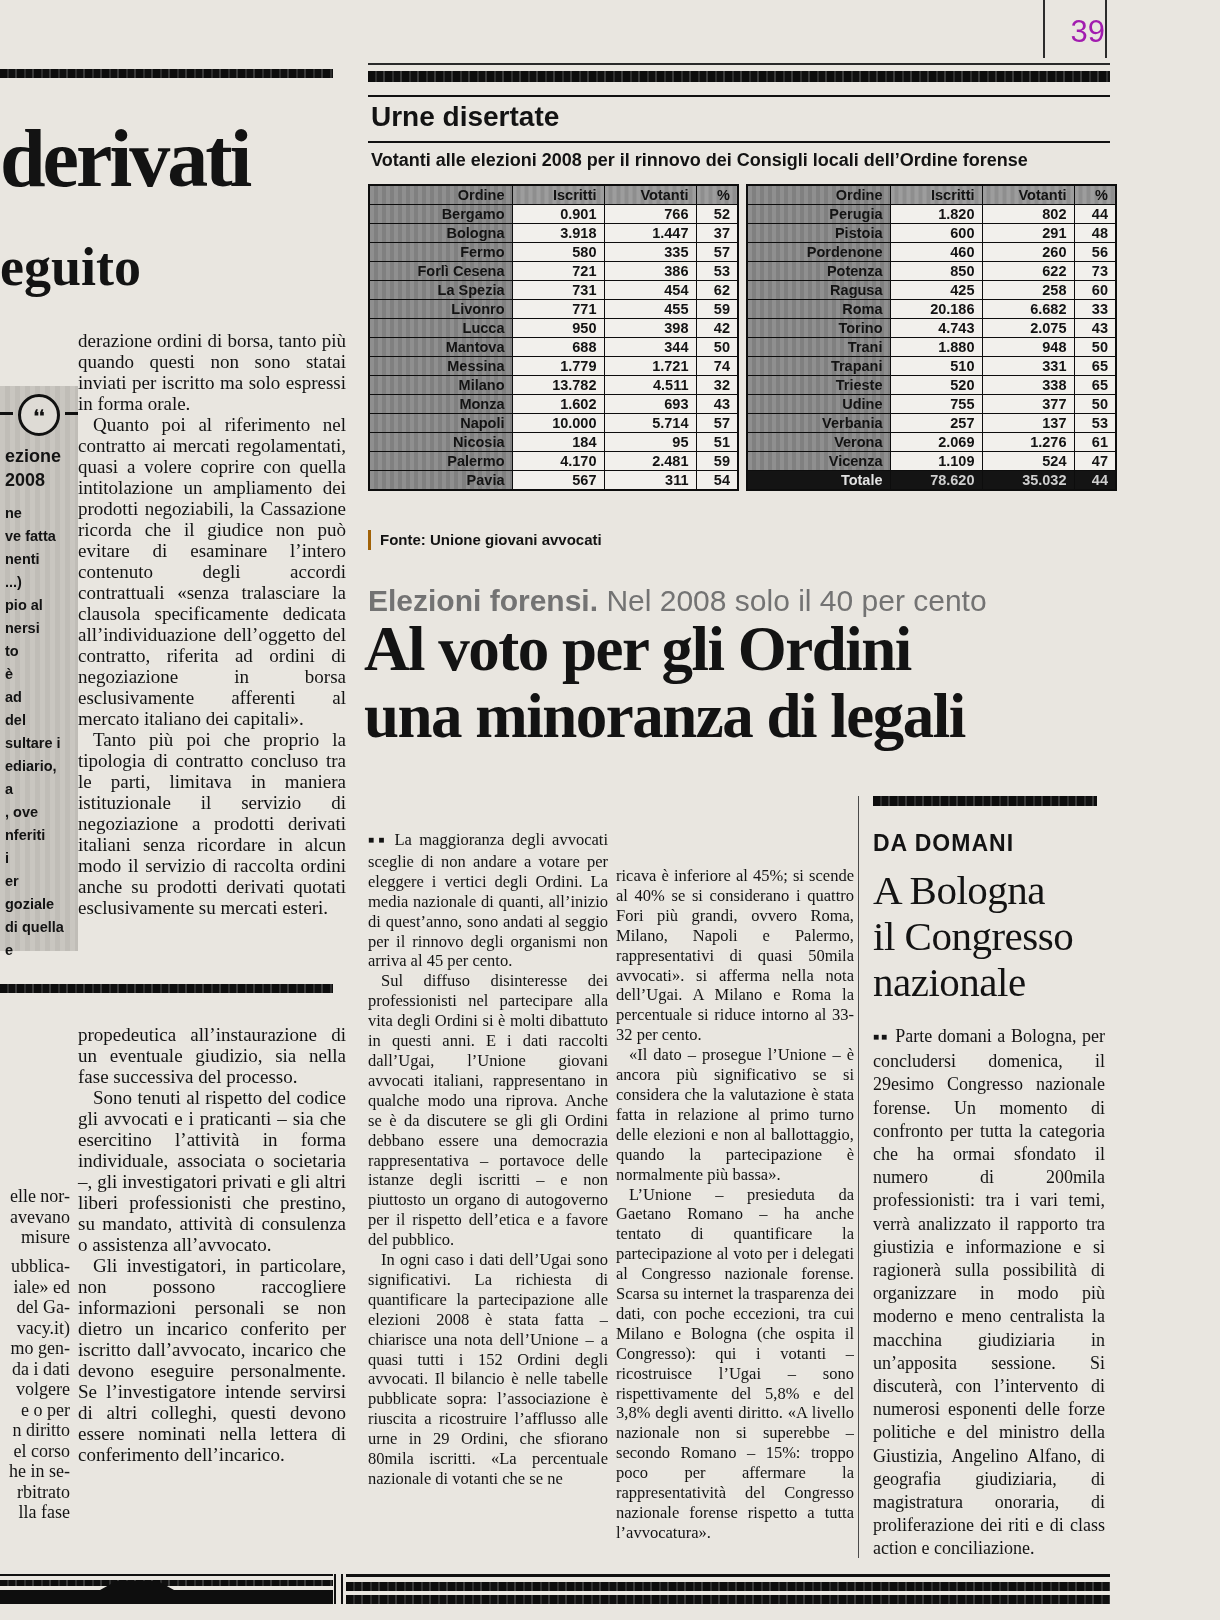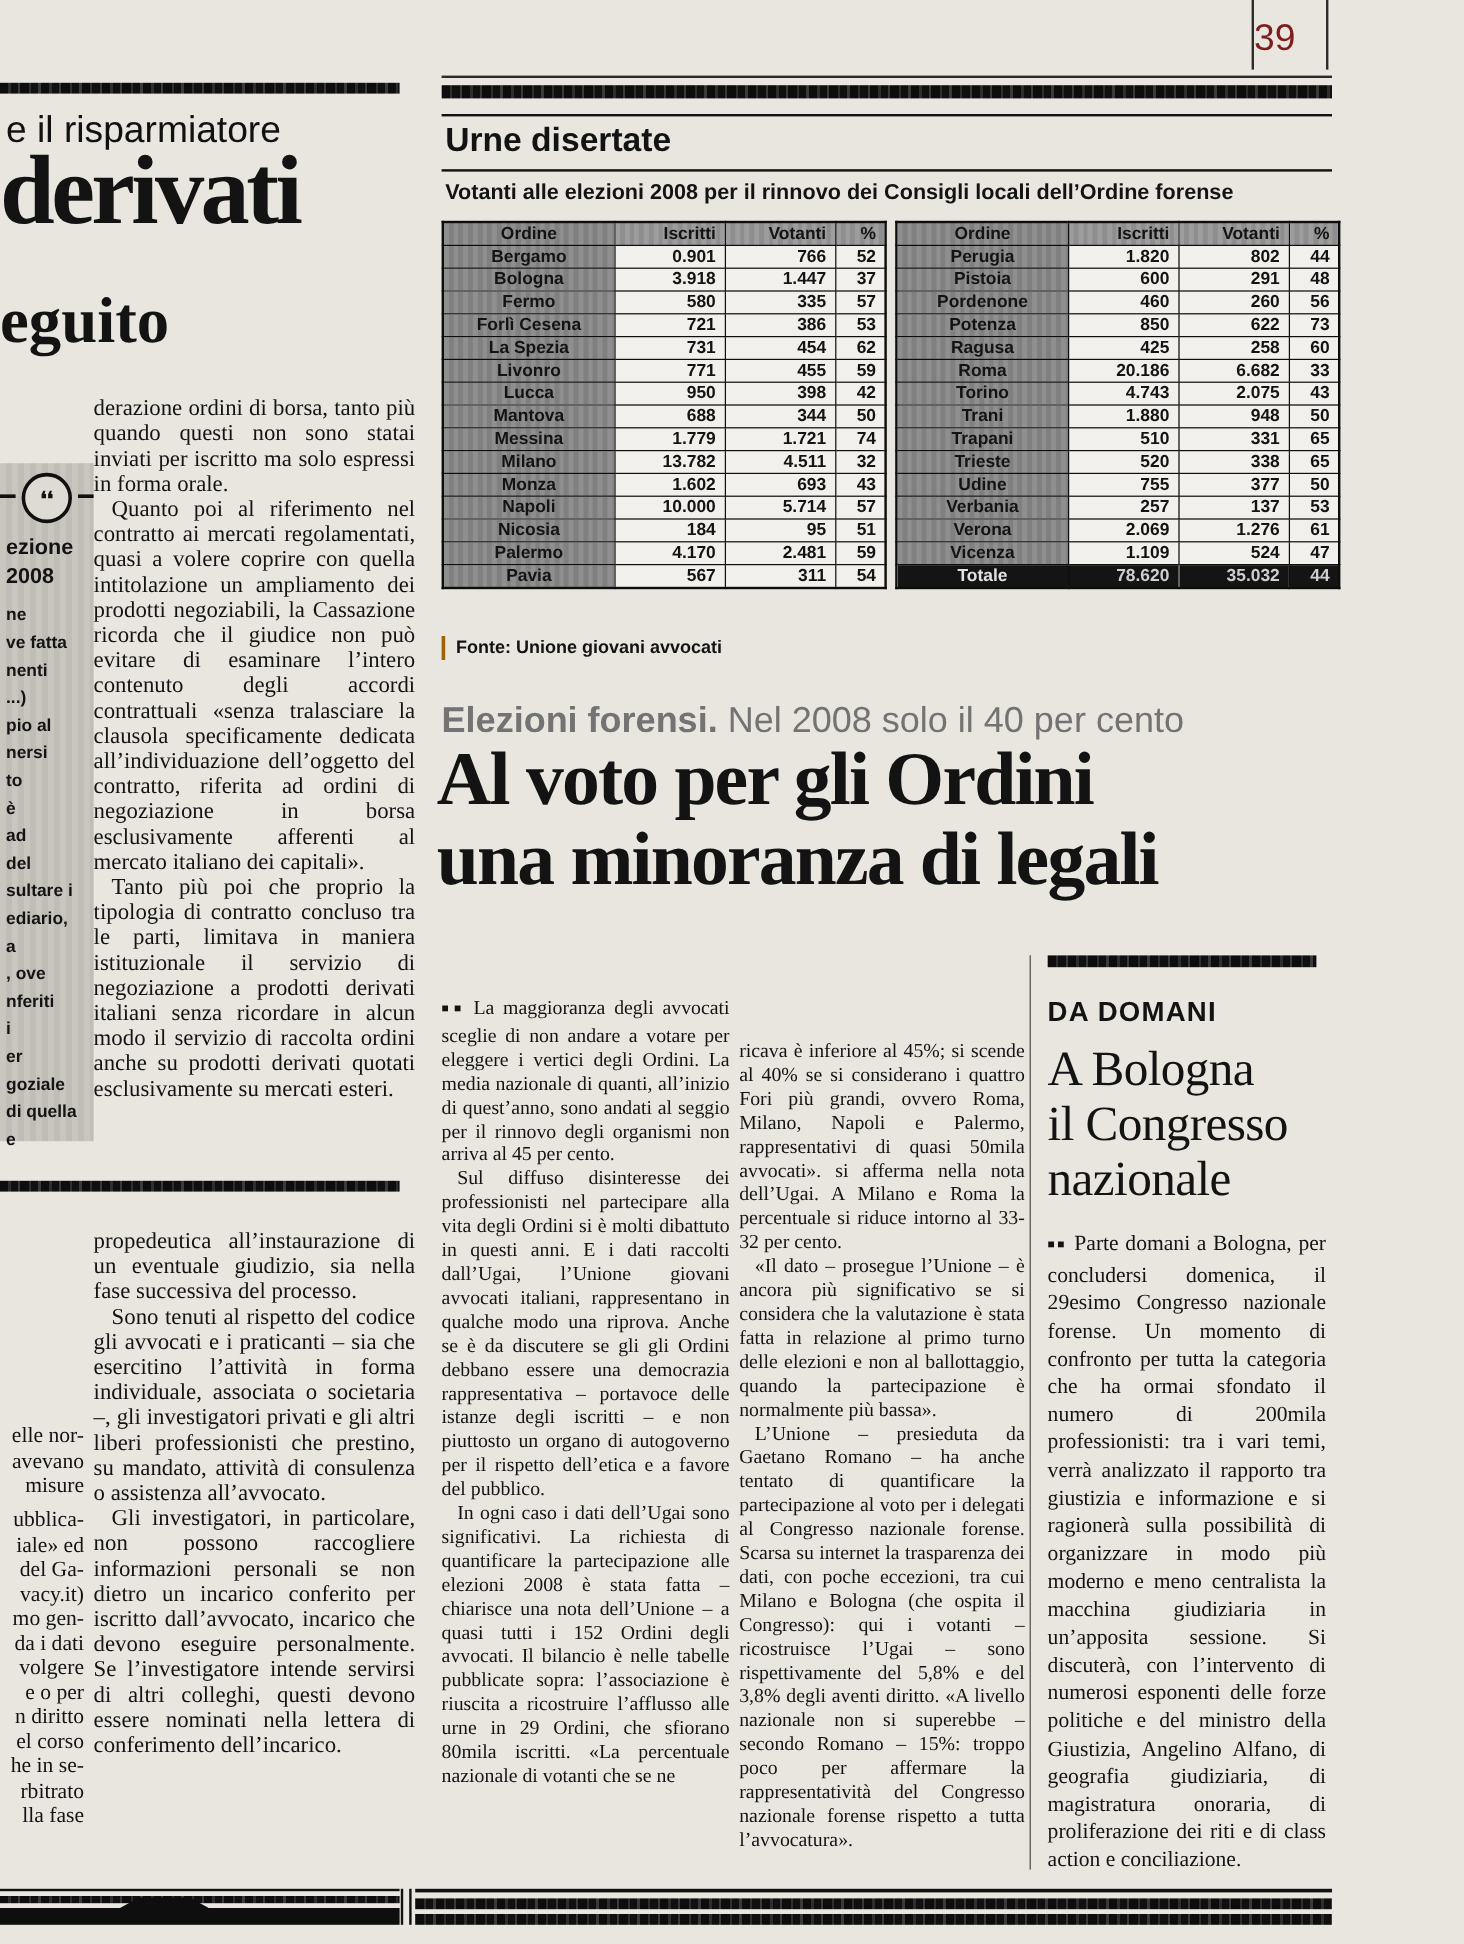--- a/index.html
+++ b/index.html
@@ -5,22 +5,22 @@
   html,body{margin:0;padding:0;}
   body{width:1220px;height:1620px;overflow:hidden;background:#b9b6b1;}
   .page{position:relative;width:1220px;height:1620px;background:#e9e6e0;color:#131313;
         font-family:"Liberation Serif",serif;}
   [data-name]{box-sizing:border-box;}
 
   
   .masthead-title{position:absolute;top:12px;right:182px;font-family:"Liberation Sans",sans-serif;
     font-weight:700;font-size:35px;letter-spacing:-1px;color:#0d0d0d;}
   .pageno{position:absolute;top:0;left:1043px;width:64px;height:58px;border-left:2px solid #2c2c2c;
-    border-right:2px solid #2c2c2c;text-align:left;padding-top:14px;font-family:"Liberation Sans",sans-serif;
-    font-size:31px;color:#7f1d1d;}
+    border-right:2px solid #2c2c2c;text-align:right;padding-top:14px;font-family:"Liberation Sans",sans-serif;
+    font-size:31px;color:#a21caf;}
 
   
   .tex{background:repeating-linear-gradient(90deg,#0d0d0d 0 7px,#2e2e2e 7px 9px,#101010 9px 15px,#3a3a3a 15px 17px);}
   .bar-left-top{position:absolute;left:0;top:69px;width:333px;height:9px;}
   .hair-main-top{position:absolute;left:368px;top:63px;width:742px;height:2px;background:#2a2a2a;}
   .bar-main-top{position:absolute;left:368px;top:71px;width:742px;height:11px;}
   .divider-mid{position:absolute;left:0;top:984px;width:333px;height:9px;}
   .rule1{position:absolute;left:368px;top:95px;width:742px;height:2px;background:#111;}
   .rule2{position:absolute;left:368px;top:141px;width:742px;height:2px;background:#111;}
 
@@ -52,21 +52,21 @@
 
   
   .info-title{position:absolute;left:371px;top:101px;margin:0;font-family:"Liberation Sans",sans-serif;
     font-size:28px;font-weight:700;}
   .info-sub{position:absolute;left:371px;top:150px;font-family:"Liberation Sans",sans-serif;
     font-size:18px;font-weight:700;}
   table.urne{position:absolute;top:184px;border-collapse:collapse;table-layout:fixed;
     font-family:"Liberation Sans",sans-serif;font-size:14.5px;font-weight:700;border:2px solid #0d0d0d;}
   .t-left{left:368px;width:370px;} .t-right{left:746px;width:364px;}
   table.urne th,table.urne td{border:1px solid #0d0d0d;padding:1px 7px;height:18.3px;overflow:hidden;white-space:nowrap;}
-  th.c-ord,td.c-ord{text-align:center;background:repeating-linear-gradient(90deg,#8f8f8f 0 4px,#808080 4px 8px);}
+  th.c-ord,td.c-ord{text-align:right;background:repeating-linear-gradient(90deg,#8f8f8f 0 4px,#808080 4px 8px);}
   thead th{background:repeating-linear-gradient(90deg,#9d9d9d 0 4px,#8e8e8e 4px 8px);}
   thead th.c-num,thead th.c-pct{text-align:right;}
   td.c-num,td.c-pct{text-align:right;background:#f2f0ec;}
   .c-ord{width:143px;} .c-num{width:92px;} .c-pct{width:42px;}
   tfoot td{background:#141414 !important;color:#e3e3e3;}
   tfoot td.c-num,tfoot td.c-pct{background:#141414 !important;color:#cfcfcf;}
   .fonte{position:absolute;left:368px;top:530px;border-left:3px solid #a16207;padding:1px 0 2px 9px;
     font-family:"Liberation Sans",sans-serif;font-size:15px;font-weight:700;}
 
   
@@ -107,21 +107,20 @@
 <div class="page" data-name="newspaper-page">
 
   <div class="pageno" data-name="page-number">
     <span data-name="page-number-value">39</span>
   </div>
 
   <div class="bar-left-top tex" data-name="divider-bar"></div>
   <div class="hair-main-top" data-name="divider-hairline"></div>
   <div class="bar-main-top tex" data-name="divider-bar"></div>
 
-  <div class="kicker" data-name="left-article-kicker">e il risparmiatore</div>
   <h1 class="big-head" data-name="left-article-headline">derivati</h1>
   <h2 class="sub-head" data-name="left-article-subhead">eguito</h2>
 
   <div class="quote-box" data-name="pull-quote-box">
     <div class="q-rule l" data-name="quote-rule"></div>
     <div class="q-rule r" data-name="quote-rule"></div>
     <div class="q-circle" data-name="quote-icon"><span data-name="quote-glyph">❛❛</span></div>
     <div class="q-big" data-name="pull-quote-line">ezione</div>
     <div class="q-big" data-name="pull-quote-line">2008</div>
     <div class="q-frags" data-name="pull-quote-fragments">

